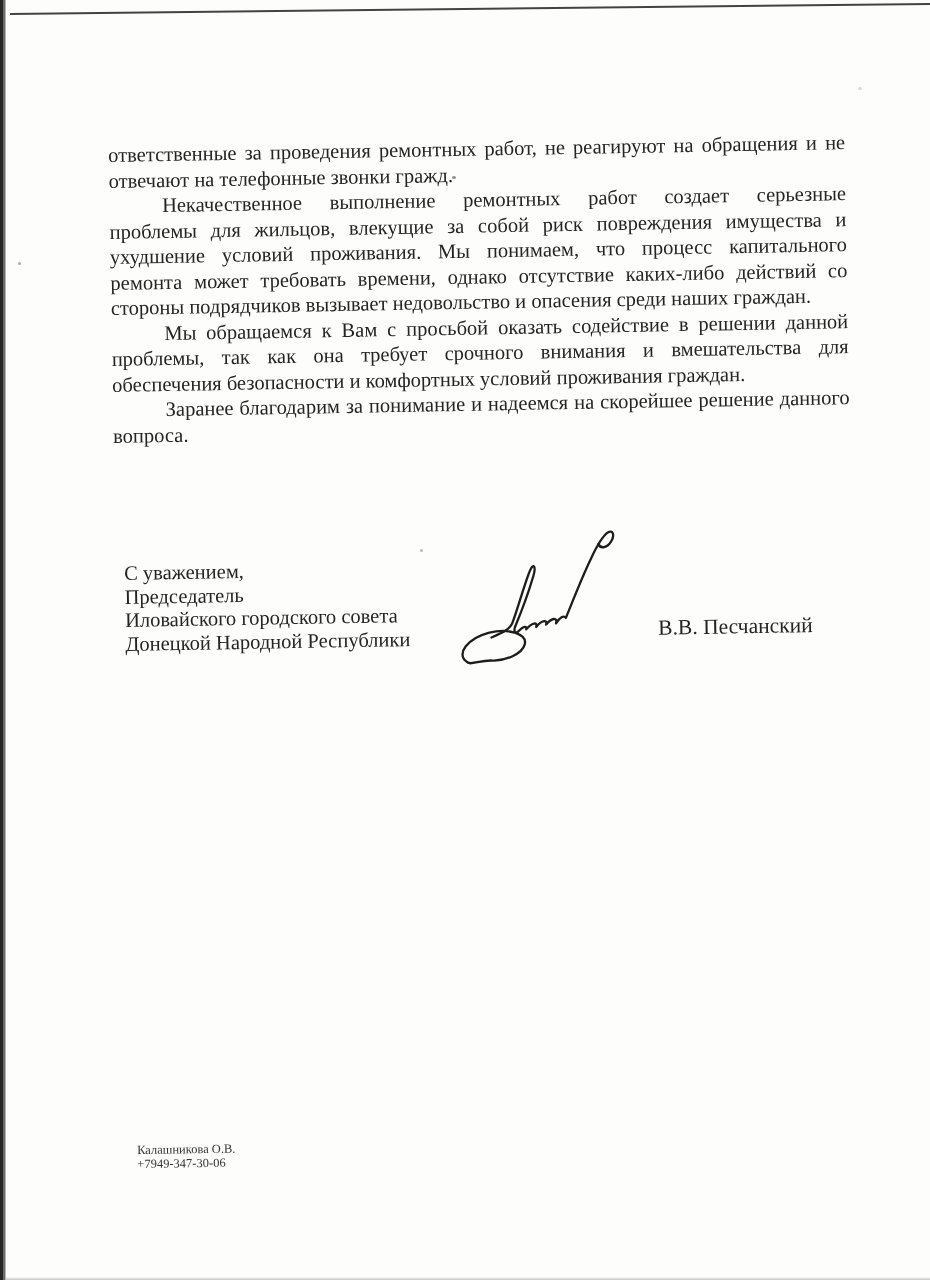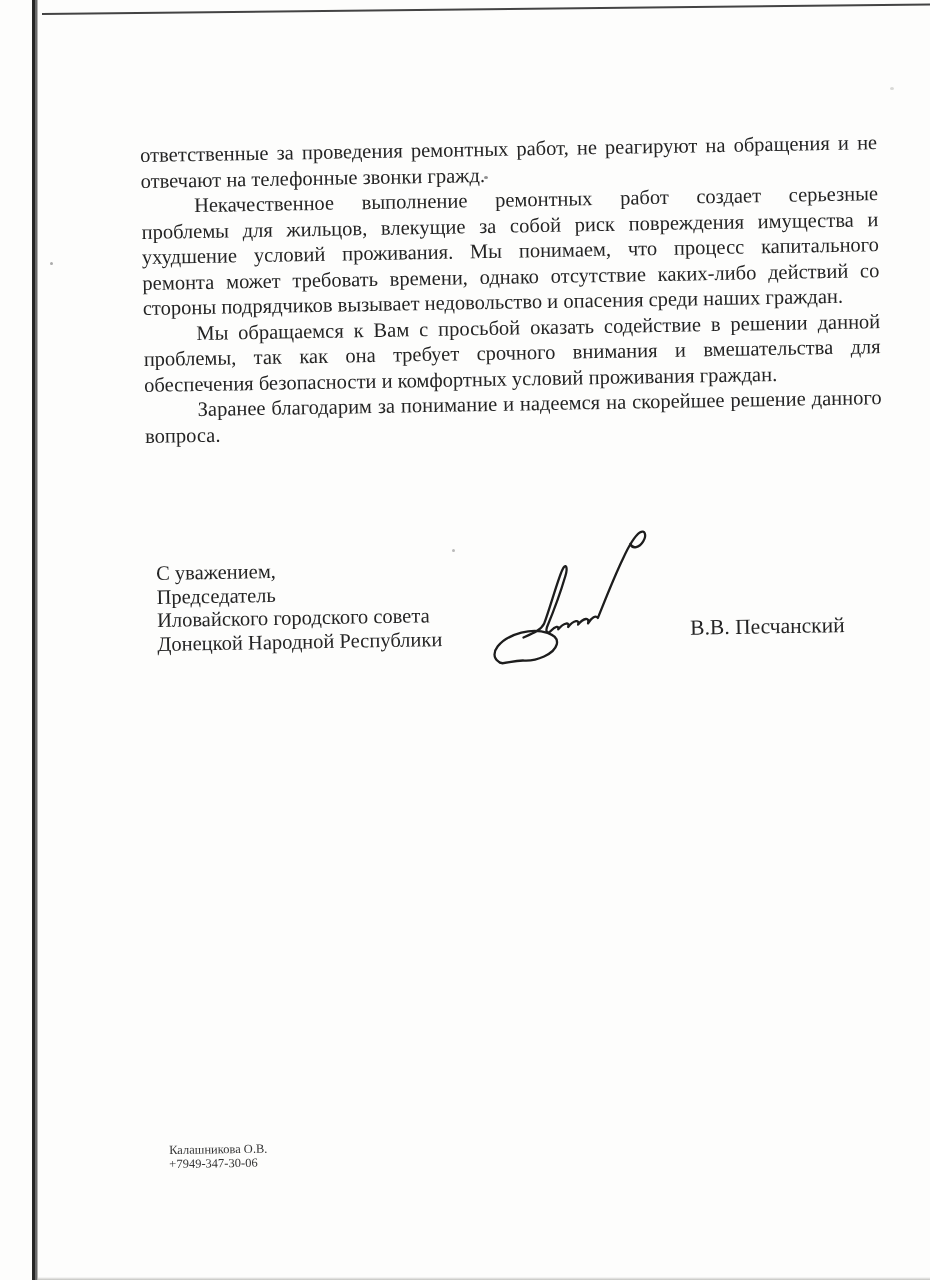--- a/index.html
+++ b/index.html
@@ -1,21 +1,21 @@
 <!DOCTYPE html>
 <html><head>
 <meta charset="utf-8">
 <style>
   html,body{margin:0;padding:0;}
   body{
     width:930px;height:1280px;position:relative;overflow:hidden;
     background:#fdfdfc;color:#242424;
     font-family:"Liberation Serif","DejaVu Serif",serif;
   }
-  .sheet{position:absolute;inset:0;margin-left:32px;}
+  .sheet{position:absolute;inset:0;}
 
   
   .scan-edge-left{
     position:absolute;left:0;top:0;width:6px;height:1280px;
     background:linear-gradient(to right,#262626 0 3px,#6b6b6b 3px 5px,rgba(120,120,120,0));
   }
   .scan-top-line{
     position:absolute;left:10px;top:13px;width:922px;height:2px;background:#434343;
     transform:rotate(-0.62deg);transform-origin:left center;
   }

